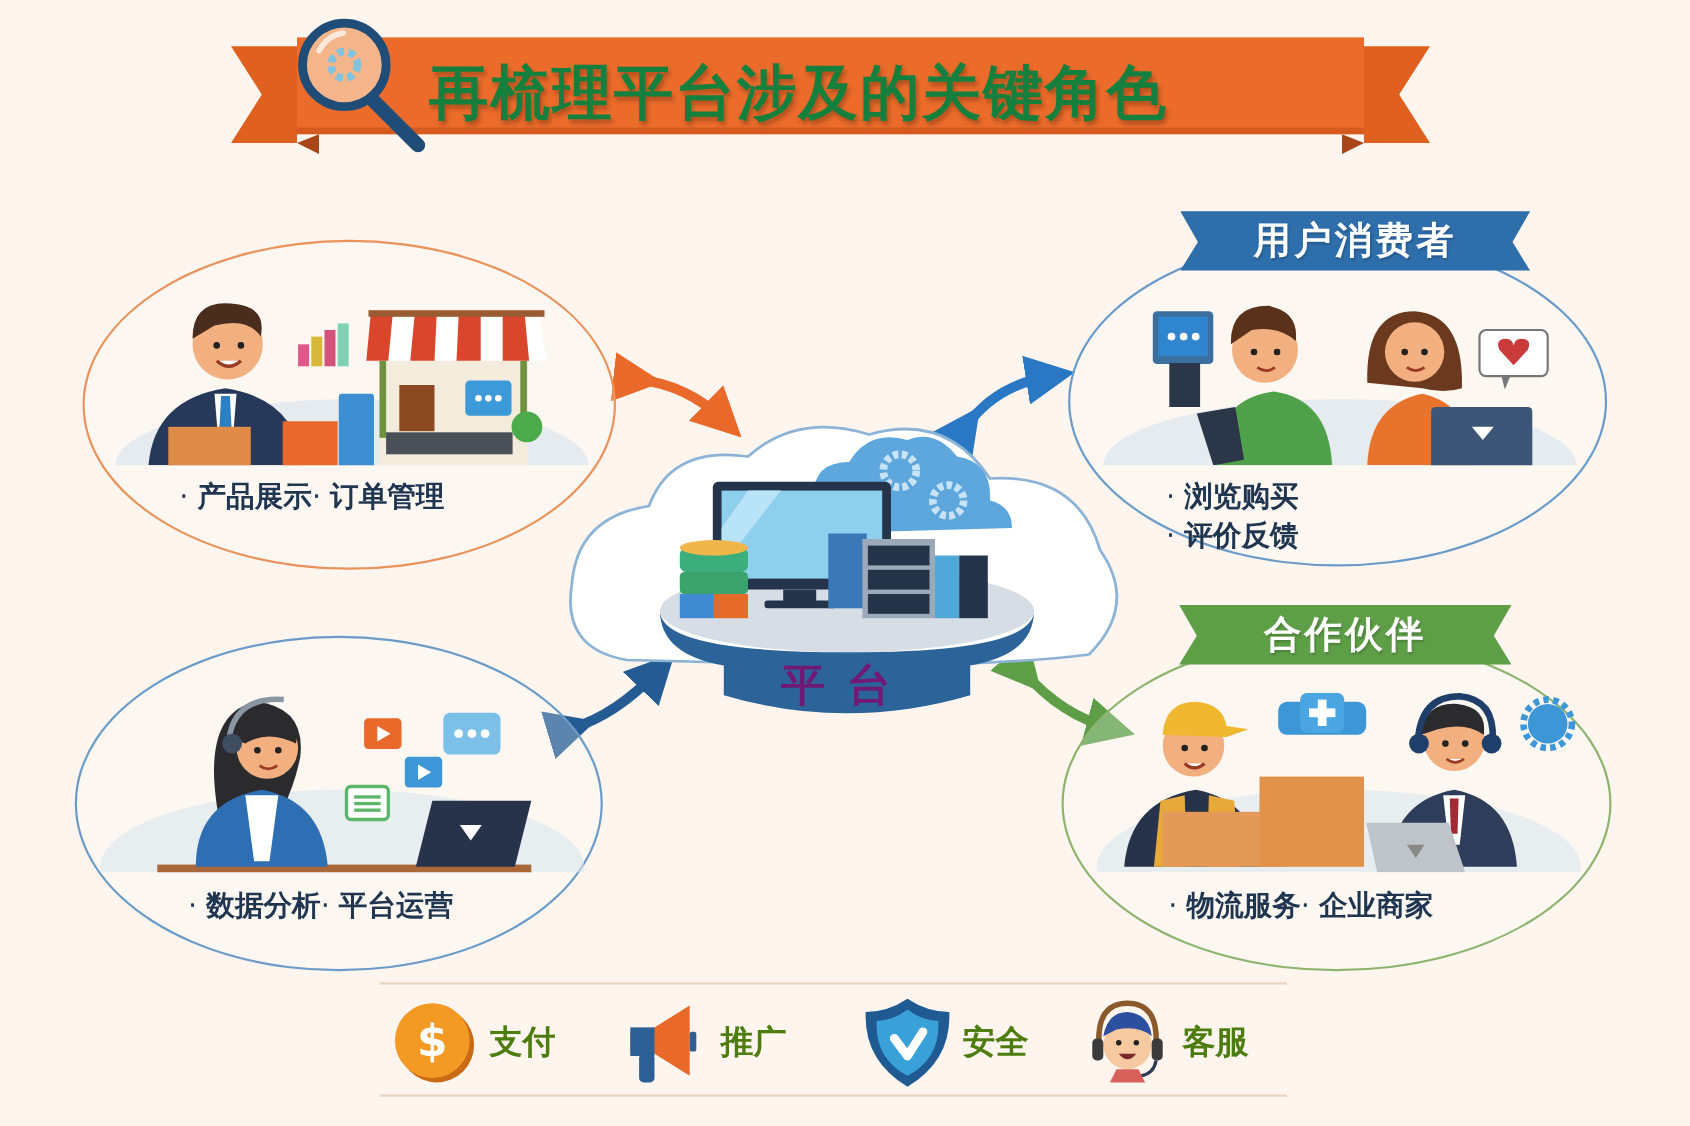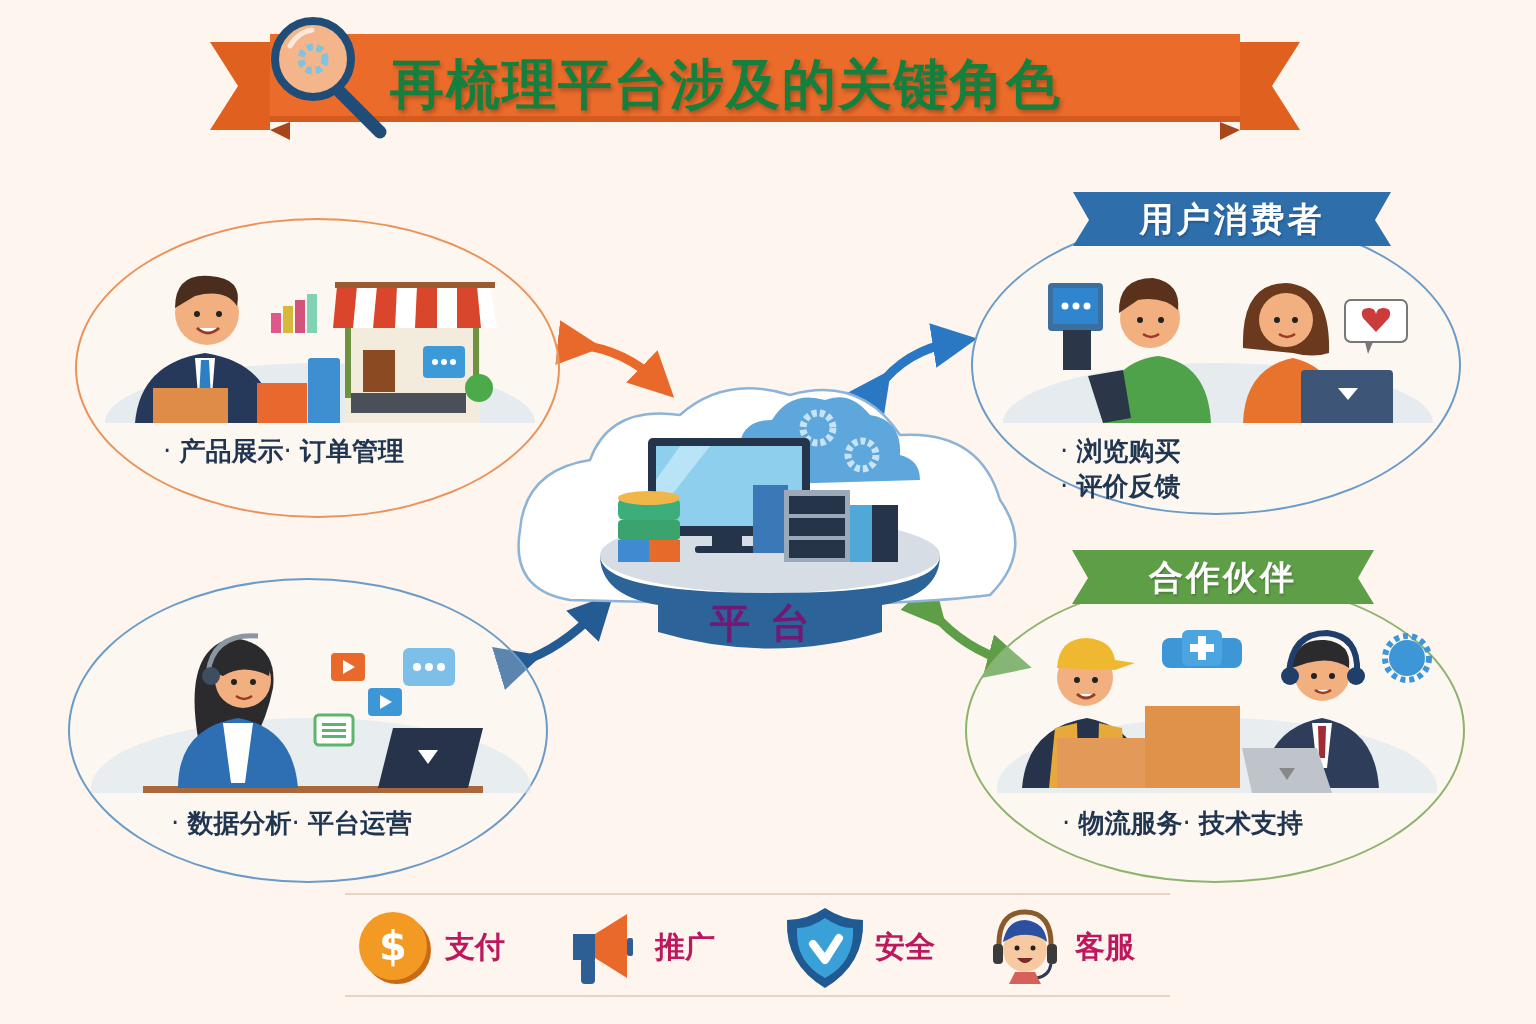--- a/index.html
+++ b/index.html
@@ -47,21 +47,21 @@
   .platform { left: 510px; top: 360px; width: 520px; height: 310px; }
   .platform-label {
     position: absolute; left: 650px; top: 598px; width: 240px; height: 50px;
     text-align: center; color: #701a75; font-size: 40px; font-weight: bold;
     letter-spacing: 20px; line-height: 50px;
   }
 
   
   .strip-line { left: 345px; width: 825px; height: 2px; background: #e7d5c2; }
   .legend-item { position: absolute; top: 905px; height: 85px; display: flex; align-items: center; }
-  .legend-label { font-size: 30px; font-weight: bold; color: #be185d; margin-left: 10px; }
+  .legend-label { font-size: 30px; font-weight: bold; color: #4d7c0f; margin-left: 10px; }
 </style>
 </head>
 <body>
 
 <div class="abs title-banner">
   <svg width="1090" height="110" viewBox="0 0 1090 110">
 
     <polygon points="0,12 60,12 60,100 0,100 28,56" fill="#e0601f"></polygon>
     <polygon points="60,100 80,110 80,92" fill="#a8461a"></polygon>
 
@@ -332,21 +332,21 @@
       <circle cx="303" cy="58" r="9" fill="#1f3e6a"></circle>
         <circle cx="369" cy="58" r="9" fill="#1f3e6a"></circle>
     </g>
     <polygon points="255,130 330,130 345,175 265,175" fill="#bfc4cb"></polygon>
     <polygon points="292,150 308,150 300,162" fill="#888"></polygon>
     <circle cx="420" cy="40" r="18" fill="#3d96d6"></circle>
     <circle cx="420" cy="40" r="22" fill="none" stroke="#3d96d6" stroke-width="6" stroke-dasharray="5 4"></circle>
   </svg>
   <div class="bullets" style="left:100px;top:258px;">
     <span class="bullet">物流服务</span>
-    <span class="bullet">技术支持</span>
+    <span class="bullet">企业商家</span>
   </div>
 </div>
 
 <div class="abs strip-line" style="top:893px;"></div>
 <div class="abs strip-line" style="top:995px;"></div>
 
 <div class="legend-item" style="left:355px;">
   <svg width="80" height="80">
     <circle cx="42" cy="42" r="34" fill="#c96a14"></circle>
     <circle cx="38" cy="38" r="34" fill="#f39a25"></circle>

